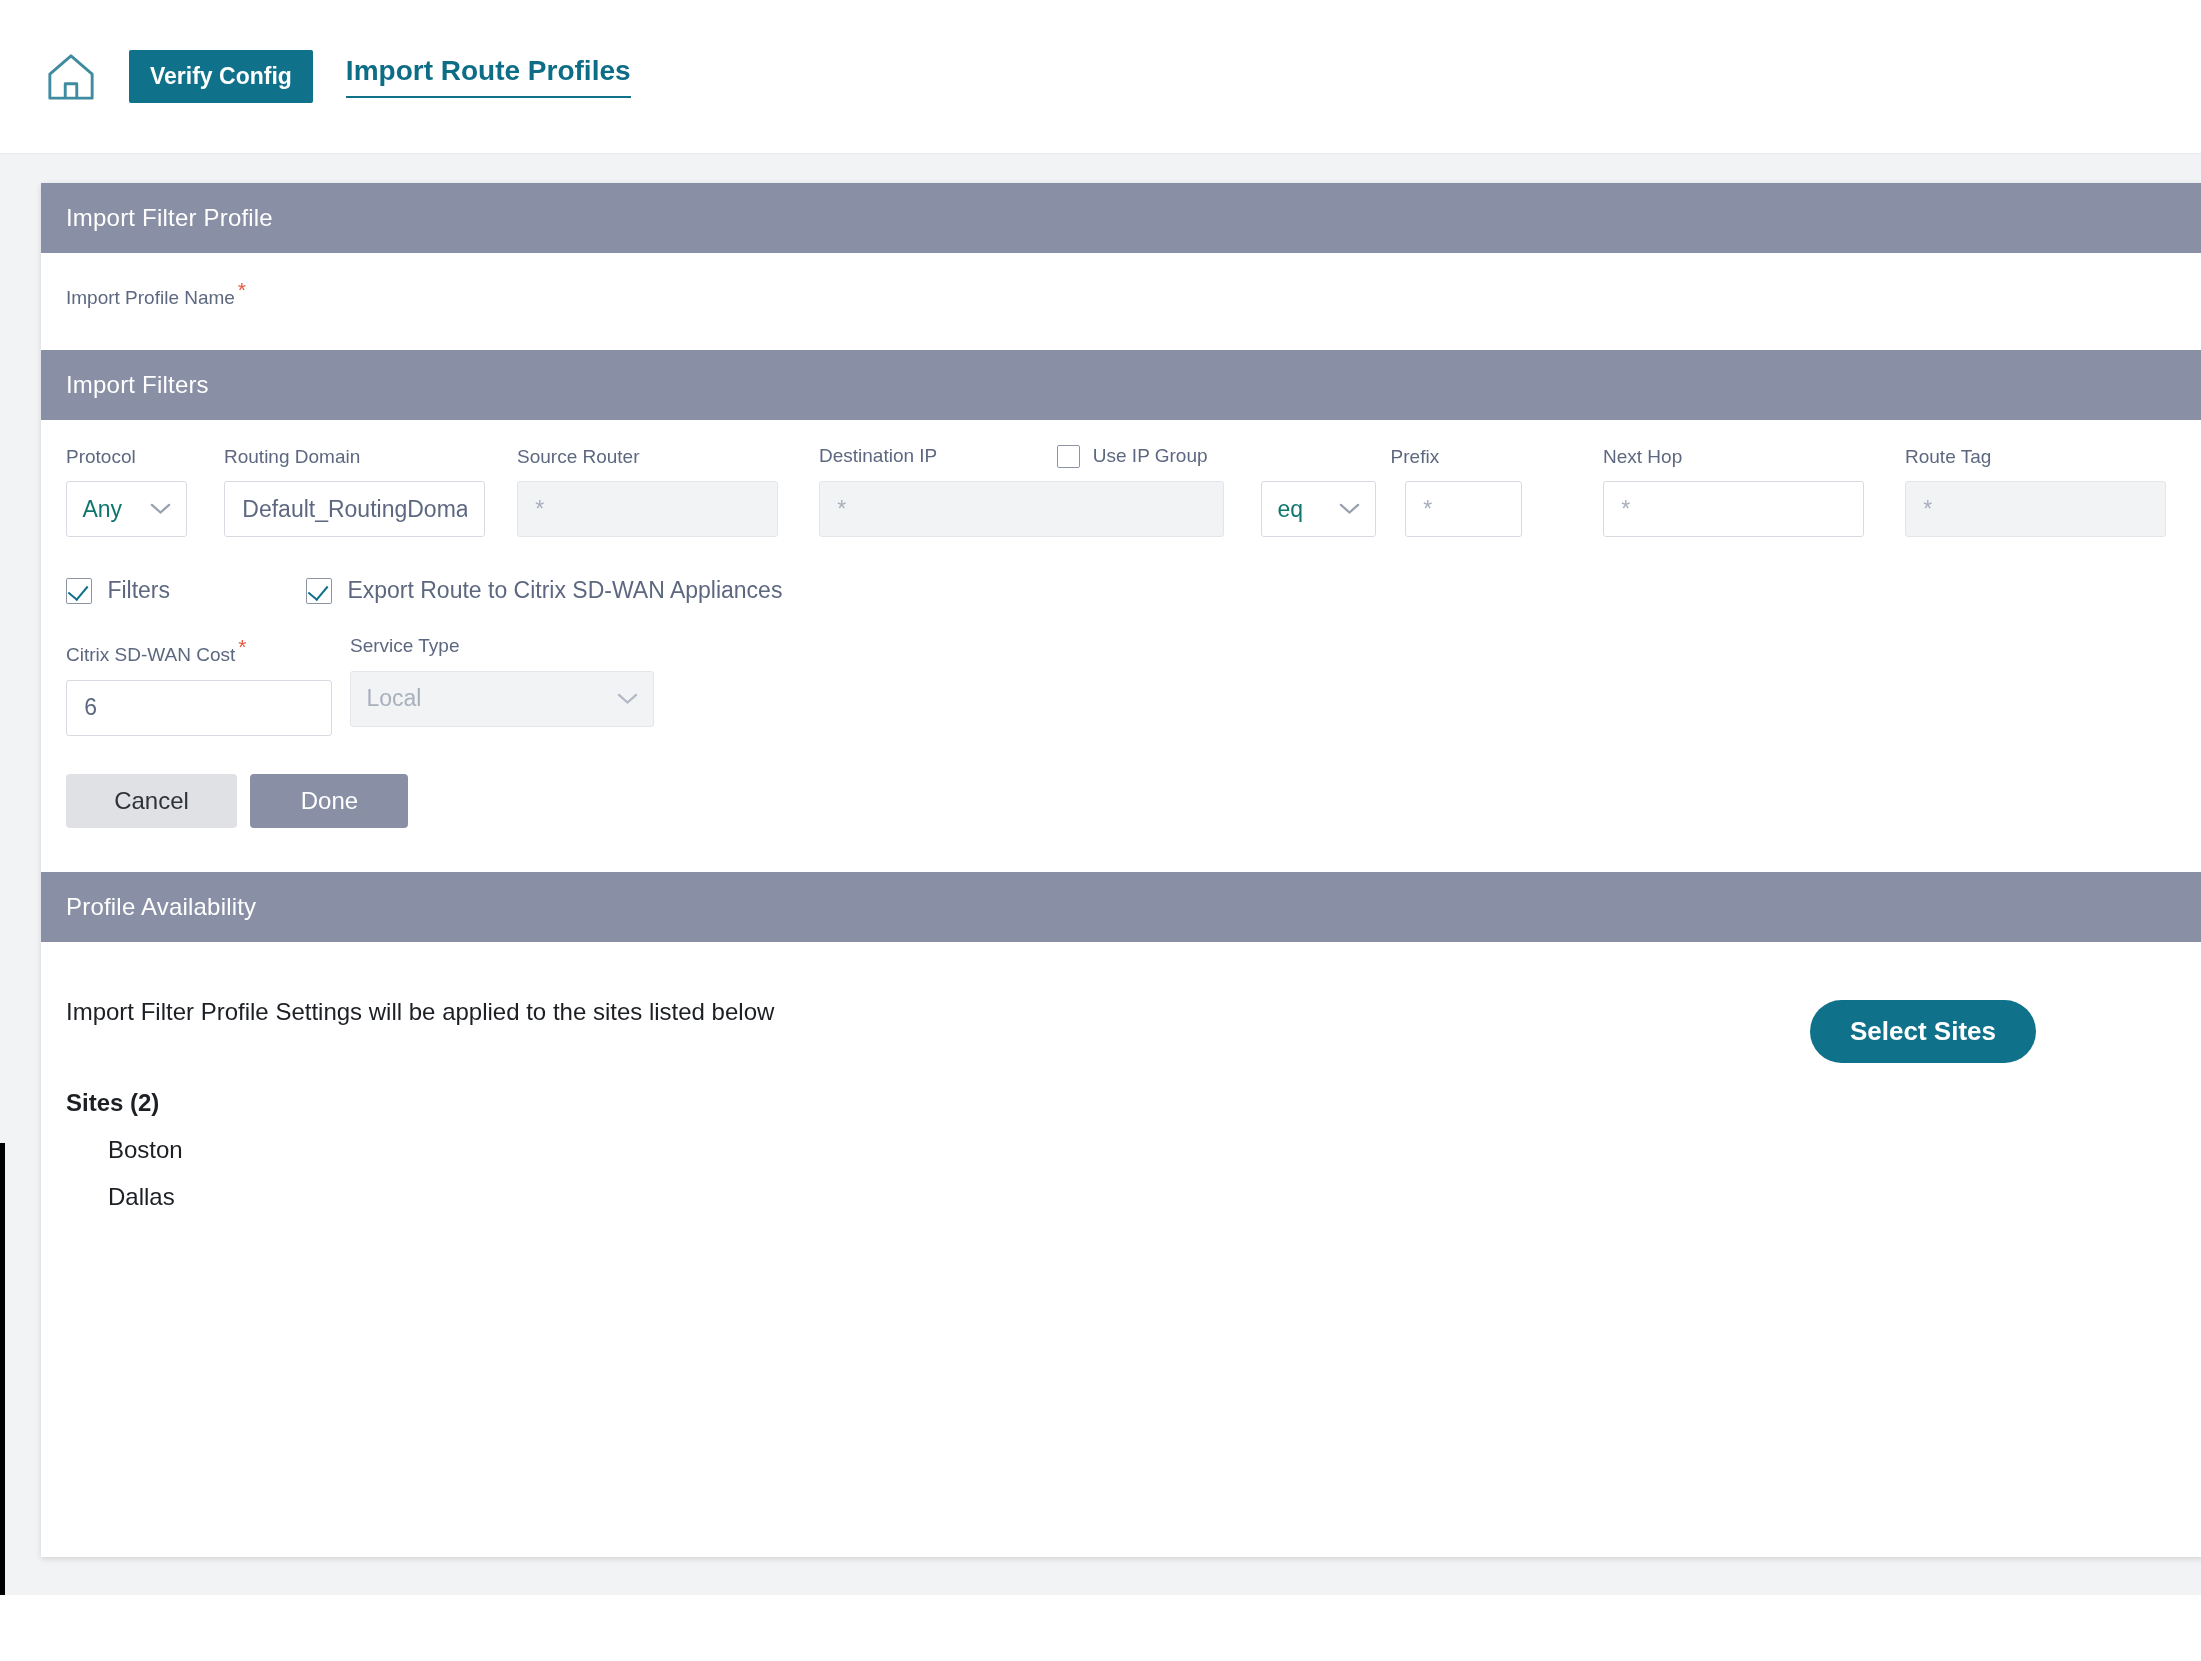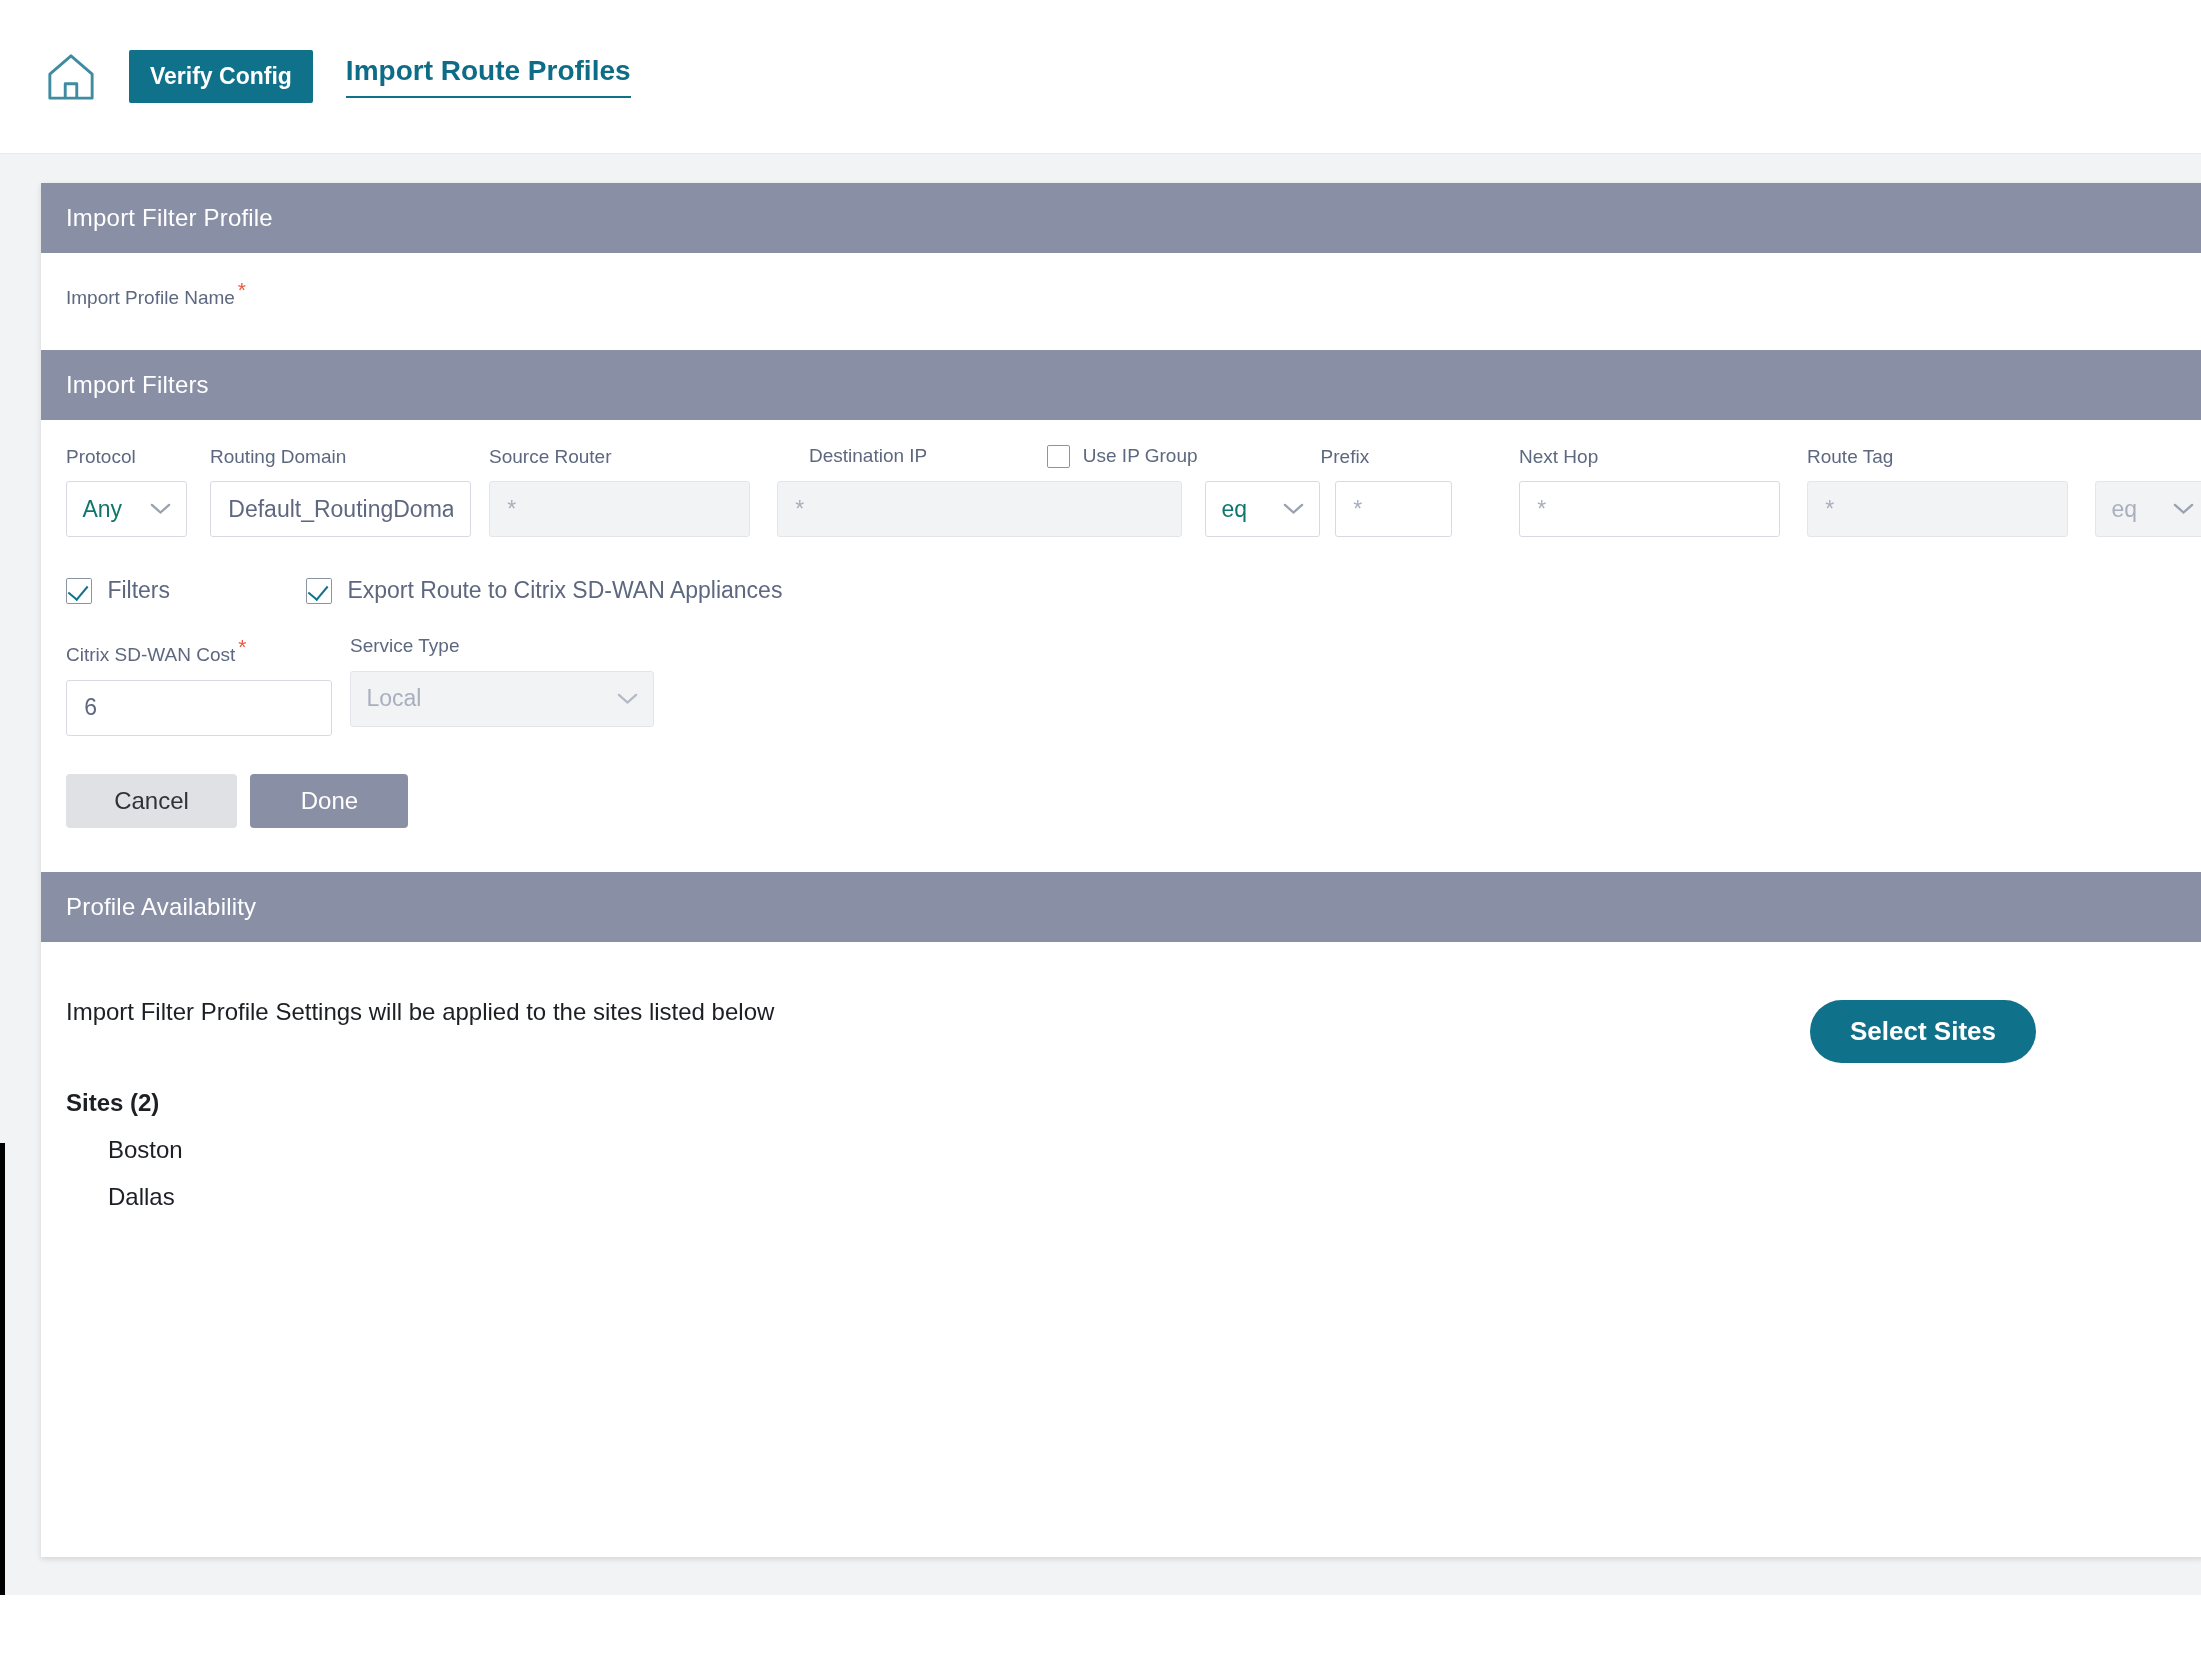--- a/index.html
+++ b/index.html
@@ -112,21 +112,21 @@
     user-select: none;
   }
   .sel.dis { background:#f2f3f5; border-color:#e2e5ea; color:#a9b0bd; }
   .sel .chev { margin-left: auto; width: 21px; height: 13.4px; flex:0 0 auto; }
 
   
   .filters-row {
     display: flex;
     align-items: flex-end;
     padding-top: 25px;
-    gap: 0;
+    gap: 14px;
   }
   .fcol { flex: 0 0 auto; }
 
   .chk-line { display:flex; align-items:center; }
   .chkbox {
     width: 26px; height: 26px;
     border: 1px solid #8c93a3;
     background: #fff;
     border-radius: 1.9px;
     margin-right: 15.4px;
@@ -242,21 +242,21 @@
           <input class="txt" style="width: 261px;" value="Default_RoutingDomain">
         </div>
 
         <div class="fcol" style="width:288px;">
           <div class="field-label">Source Router</div>
           <input class="txt dis" style="width: 261px;" placeholder="*">
         </div>
 
         <div class="fcol" style="width:428px;">
           <div style="display:flex;align-items:center;">
-            <div class="field-label" style="margin-bottom:13.4px;margin-left:32px;">Destination IP</div>
+            <div class="field-label" style="margin-bottom:13.4px;">Destination IP</div>
             <div class="inline-chk" style="margin-left:120px;margin-bottom:13.4px;">
               <span class="chkbox"></span>
               <span class="lbl">Use IP Group</span>
             </div>
           </div>
           <input class="txt dis" style="width: 405px;" placeholder="*">
         </div>
 
         <div class="fcol" style="width:130px;">
           <div class="field-label" style="visibility:hidden;">.</div>

